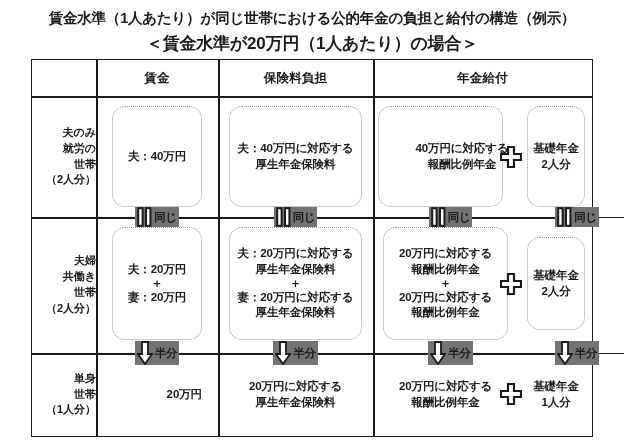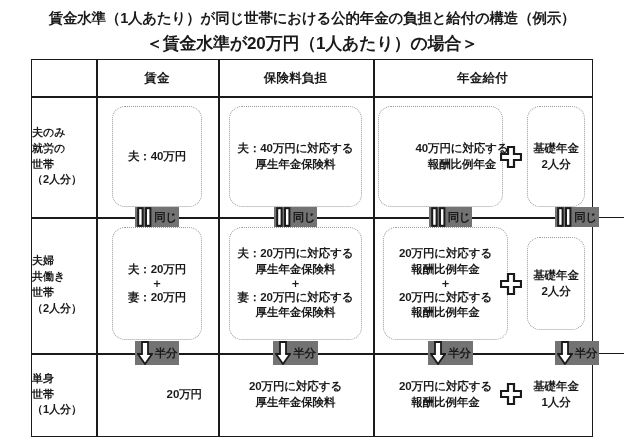--- a/index.html
+++ b/index.html
@@ -84,21 +84,21 @@
   .hc-prem    { left: 186px; width: 155px; }
   .hc-benefit { left: 341px; width: 219px; }
 
   
   .row-label {
     position: absolute;
     left: 0;
     width: 64px;
     display: flex;
     flex-direction: column;
-    align-items: flex-start;
+    align-items: flex-end;
     justify-content: center;
     font-size: 11px;
     font-weight: bold;
     line-height: 1.45;
     text-align: center;
   }
   .rl1 { top: 36px;  height: 121px; }
   .rl2 { top: 157px; height: 136px; }
   .rl3 { top: 293px; height: 83px; }
 

